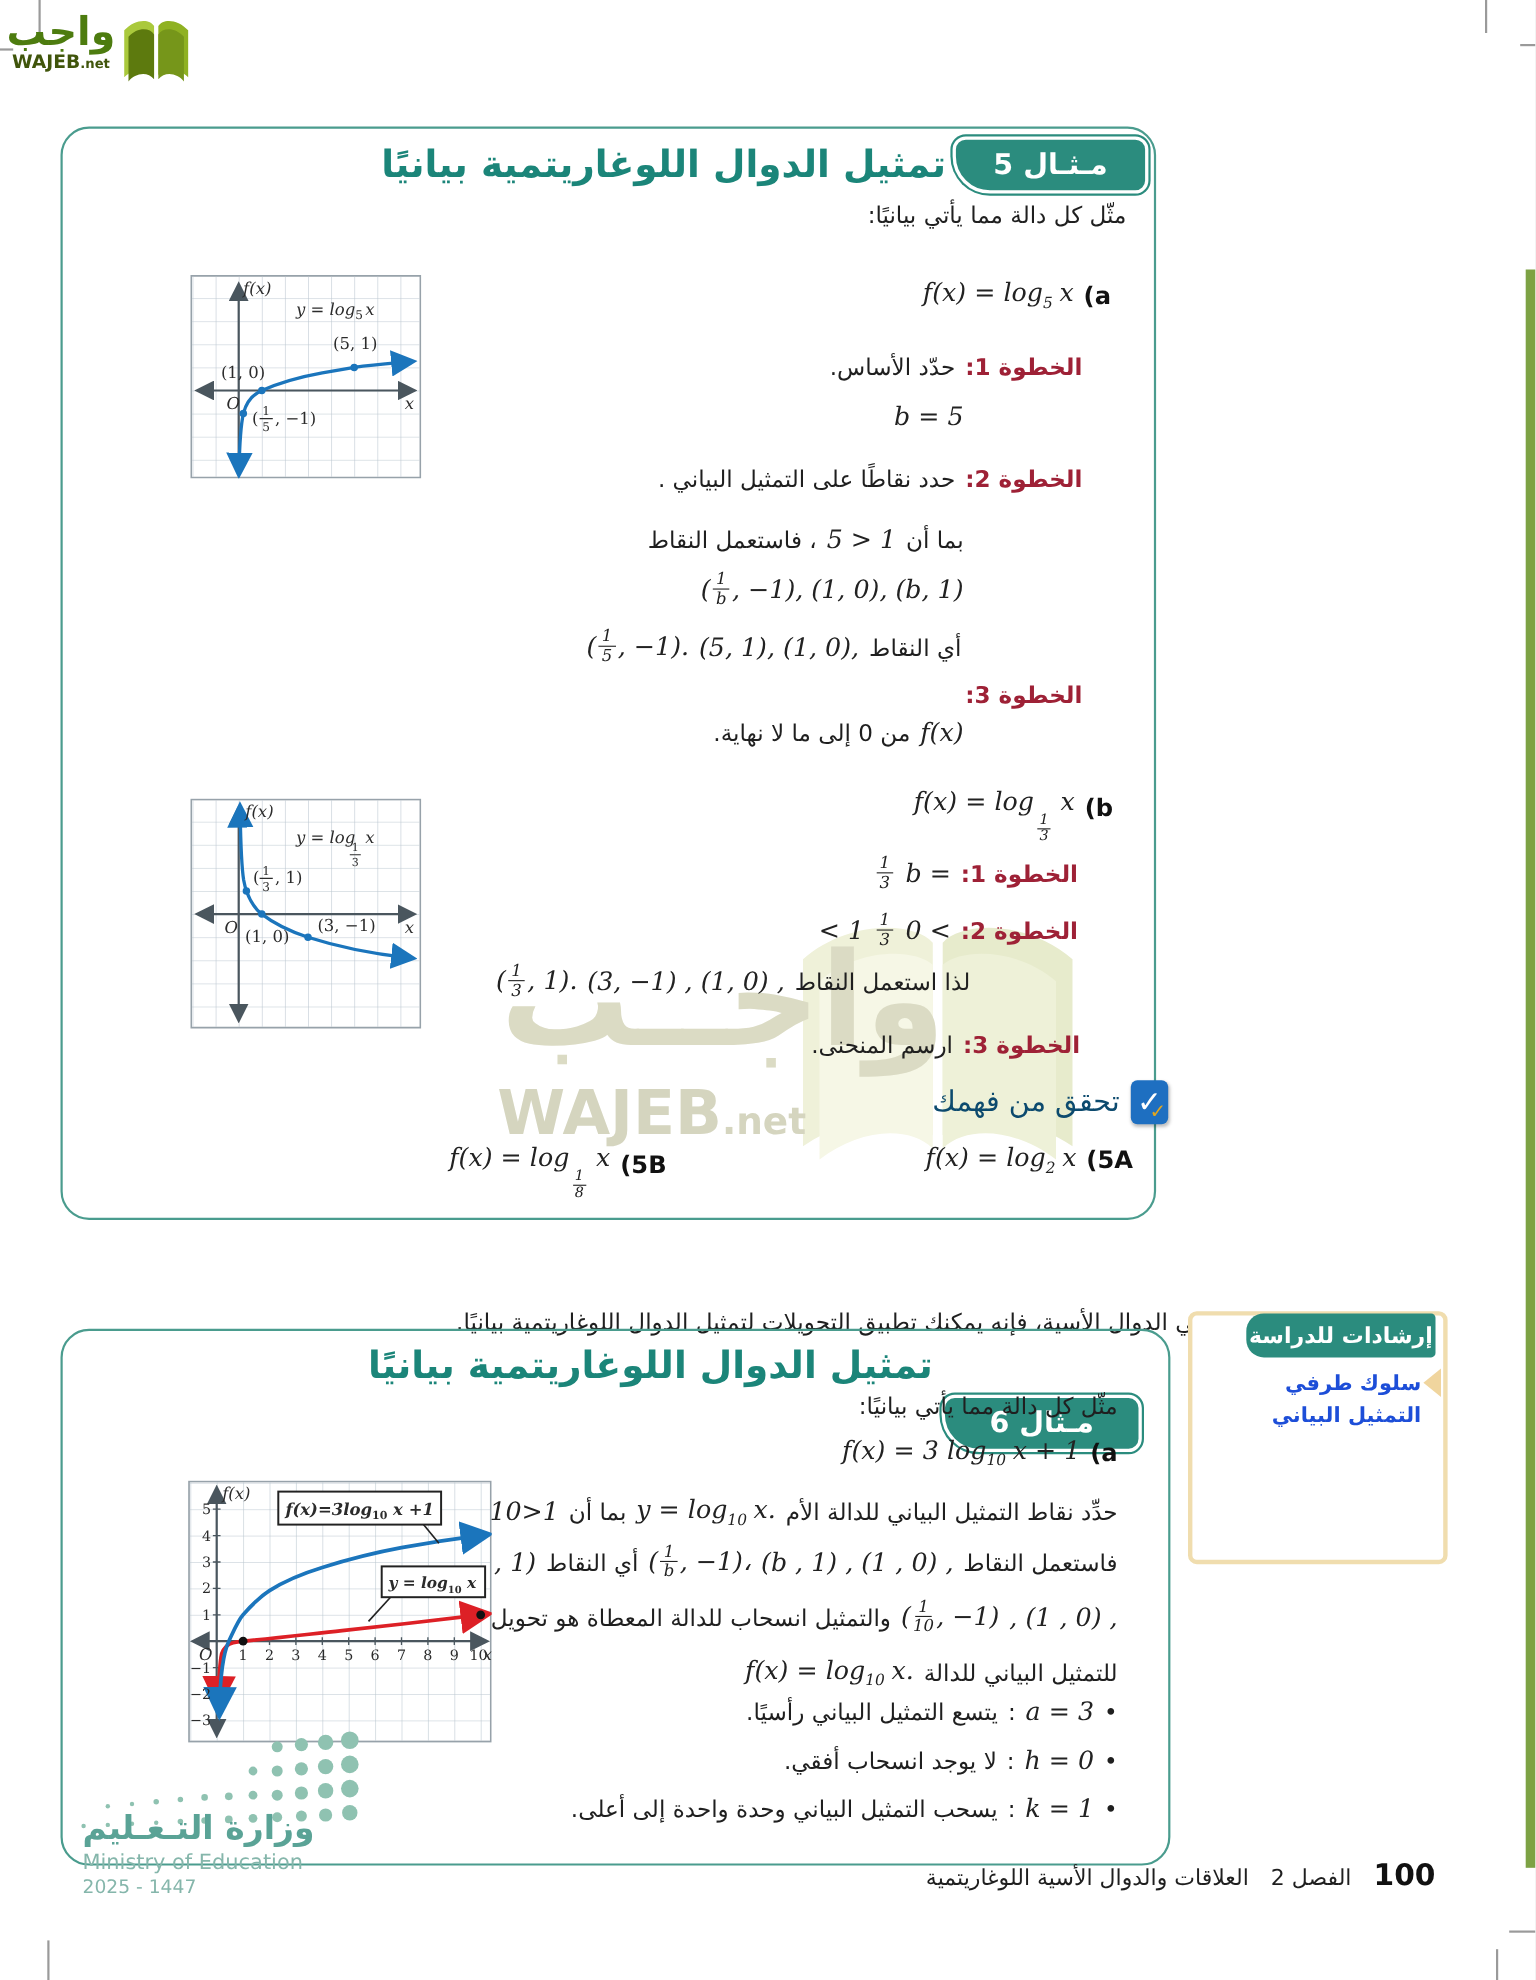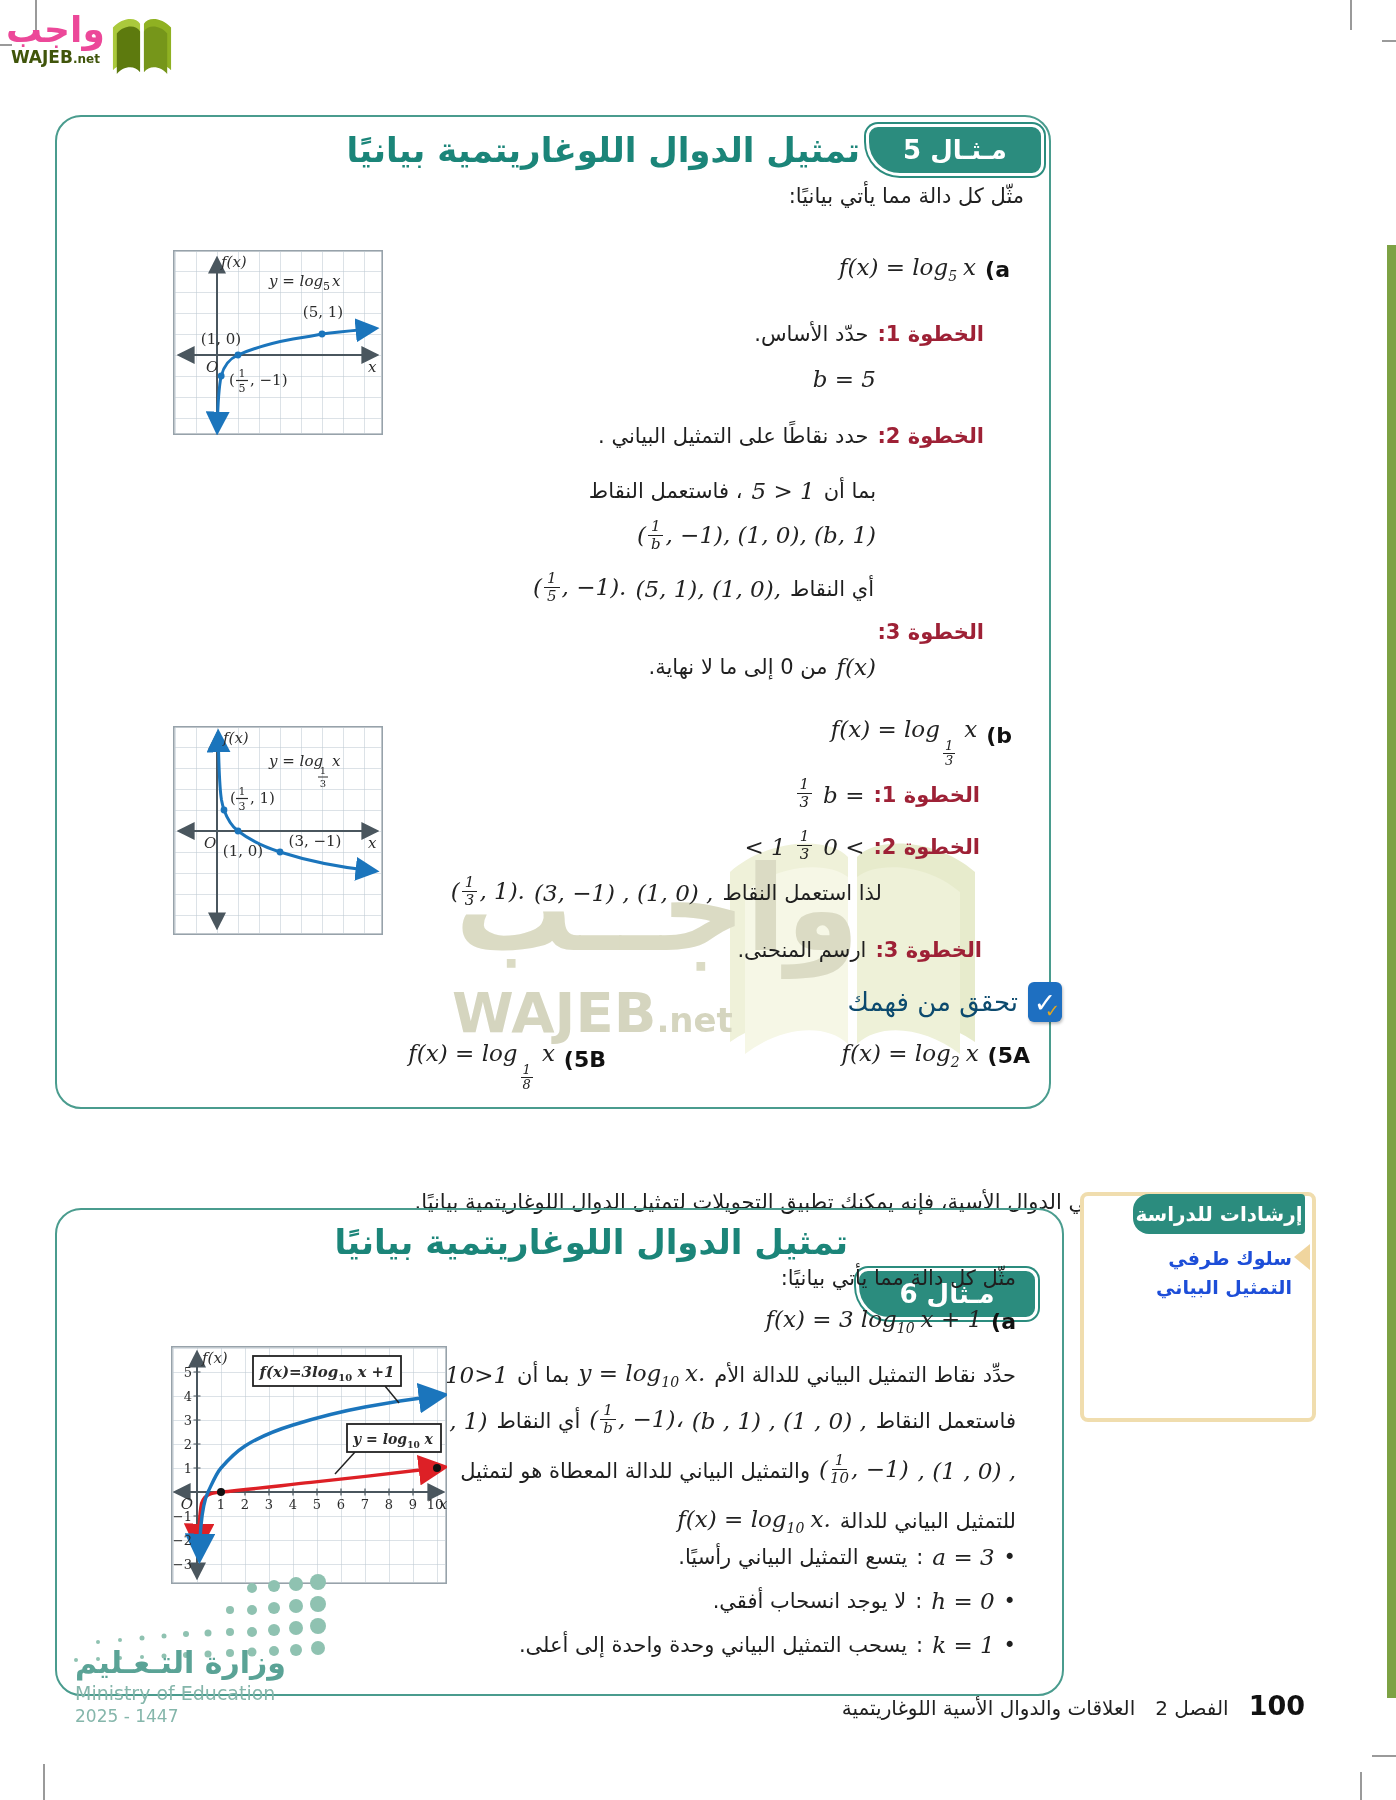--- a/index.html
+++ b/index.html
@@ -44,21 +44,21 @@
   .tipstitle{position:absolute;color:#1d4ed8;font-weight:bold;font-size:19px;direction:rtl;text-align:right;line-height:1.5;}
   .tipsbody{position:absolute;direction:rtl;text-align:right;font-size:17px;font-weight:bold;color:#333;line-height:1.65;}
   .tipsbody .ltr{direction:ltr;unicode-bidi:isolate;font-family:"DejaVu Serif","Liberation Serif",serif;font-style:italic;}
   
   .wm-ar{position:absolute;font-size:118px;font-weight:bold;color:#dbdbc4;line-height:1;}
   .wm-en{position:absolute;font-weight:bold;color:#d5d5bf;font-size:56px;line-height:1;}
   .wm-en .tld{font-size:34px;}
   
   .brand{position:absolute;display:flex;align-items:flex-start;gap:6px;}
   .brand .col{display:flex;flex-direction:column;align-items:center;}
-  .brand .ar{font-size:36px;font-weight:bold;color:#ec4899;line-height:1;}
+  .brand .ar{font-size:36px;font-weight:bold;color:#4d7c0f;line-height:1;}
   .brand .en{font-size:17px;font-weight:bold;color:#40550b;line-height:1.1;}
   .brand .en .tld{font-size:12px;}
   
   .min-ar{font-size:30px;font-weight:bold;color:#5aa396;line-height:1.2;}
   .min-en{font-size:19px;color:#85b6ab;line-height:1.3;}
   .min-yr{font-size:17px;color:#85b6ab;}
   .footer{position:absolute;display:flex;direction:rtl;align-items:baseline;gap:20px;font-size:20px;}
   .footer .pg{font-size:27px;font-weight:bold;color:#111;direction:ltr;}
   .footer .ch{font-weight:normal;}
   .cropmark{position:absolute;background:#9a9a9a;}
@@ -349,21 +349,21 @@
     <span>أي النقاط</span>
     <span class="math">(10 , 1)</span>
   </div>
 
   <div class="line" style="right:380px;top:1454px;">
     <span class="math">, (1 , 0) ,</span>
     <span class="math"><span>(</span><span class="frac">
           <span class="fnum">1</span>
           <span>10</span>
         </span><span>, −1)</span></span>
-    <span>والتمثيل البياني للدالة المعطاة هو لتمثيل</span>
+    <span>والتمثيل انسحاب للدالة المعطاة هو تحويل</span>
   </div>
 
   <div class="line" style="right:380px;top:1506px;">
     <span>للتمثيل البياني للدالة</span>
     <span class="math"><span>f(x) = log</span><span class="sb">10</span><span class="mg">x.</span></span>
   </div>
 
   <div class="line" style="right:380px;top:1544px;">
     <span>•</span>
     <span class="math">a = 3</span>

